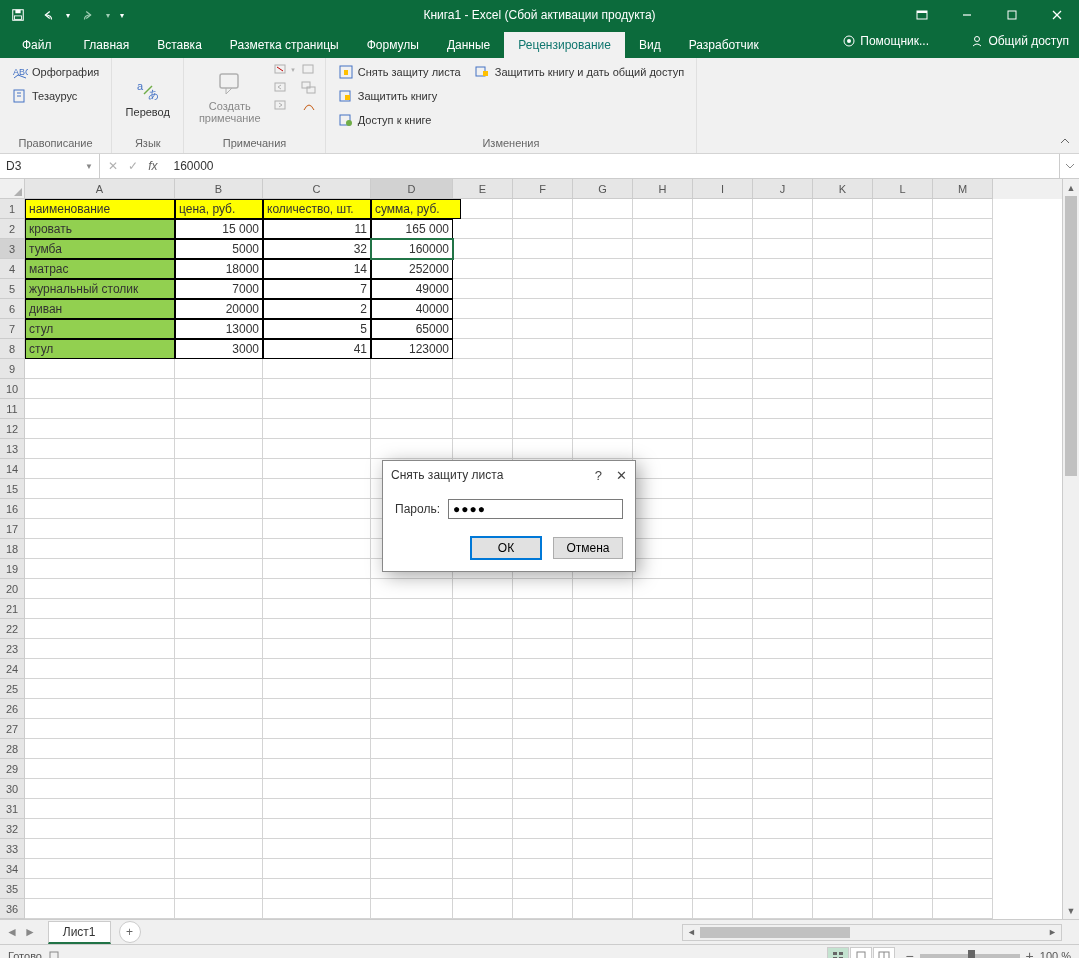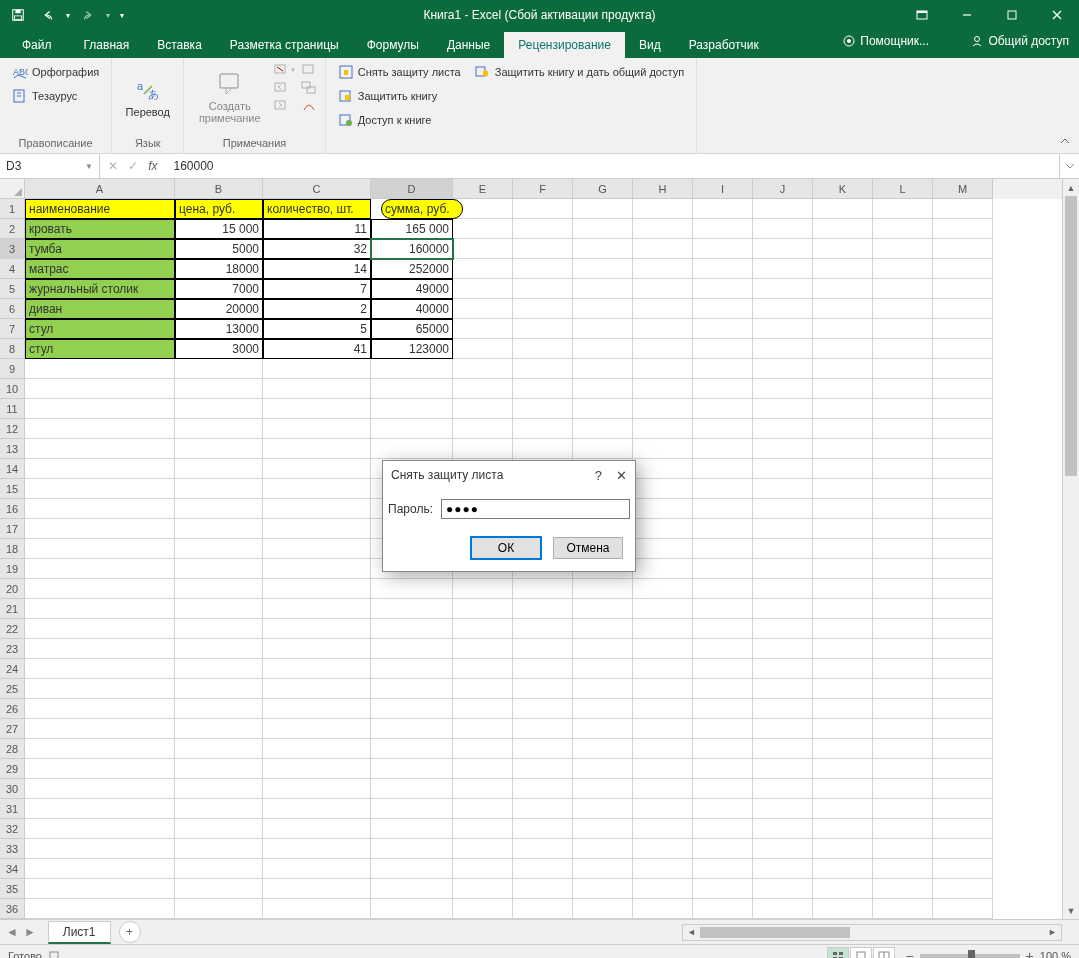--- a/index.html
+++ b/index.html
@@ -68,21 +68,21 @@
 .view-btns { display:flex; gap:1px; }
 .view-btn { width:22px; height:18px; border:1px solid #ccc; background:#fff; display:flex; align-items:center; justify-content:center; }
 .view-btn.active { background:#c4e3d0; }
 .zoom { display:flex; align-items:center; gap:6px; }
 .zoom-slider { width:100px; height:4px; background:#c0c0c0; position:relative; }
 .zoom-slider .handle { position:absolute; left:48%; top:-4px; width:7px; height:12px; background:#666; }
 
 .dialog { position:absolute; left:382px; top:460px; width:254px; background:#fff; border:1px solid #888; box-shadow:4px 4px 18px rgba(0,0,0,0.35); z-index:100; }
 .dlg-title { height:28px; display:flex; align-items:center; justify-content:space-between; padding:0 8px; font-size:12px; }
 .dlg-title .ctrls { display:flex; gap:14px; color:#444; font-size:13px; }
-.dlg-body { padding:10px 5px; display:flex; align-items:center; gap:8px; font-size:12px; }
+.dlg-body { padding:10px 12px; display:flex; align-items:center; gap:8px; font-size:12px; }
 .dlg-body input { flex:1; border:1px solid #7a7a7a; height:20px; padding:0 4px; font-size:12px; letter-spacing:1px; }
 .dlg-buttons { padding:8px 12px 12px 12px; display:flex; justify-content:flex-end; gap:12px; }
 .dlg-buttons button { width:70px; height:22px; border:1px solid #adadad; background:#e1e1e1; font-size:12px; }
 .dlg-buttons button.primary { border:1px solid #0078d7; outline:1px solid #0078d7; }
 svg { display:block; }
 </style>
 </head>
 <body>
 
 <div class="titlebar">
@@ -290,20 +290,21 @@
           <span class="small-icon">
               <svg width="16" height="16">
                 <rect x="1" y="3" width="9" height="9" fill="none" stroke="#4472c4"></rect>
                 <rect x="8" y="7" width="5" height="5" fill="#ffc000"></rect>
               </svg>
             </span>
           <span>Защитить книгу и дать общий доступ</span>
         </div>
       </div>
     </div>
+    <div class="rgroup-label">Изменения</div>
   </div>
   <div class="collapse-btn">
     <svg width="10" height="10">
         <path d="M1 7 L5 3 L9 7" fill="none" stroke="#666"></path>
       </svg>
   </div>
 </div>
 
 <div class="namebox-bar">
   <div class="namebox">
@@ -817,21 +818,21 @@
           <div class="cell " style="left: 548px; top: 700px; width: 60px;"></div>
           <div class="cell " style="left: 608px; top: 700px; width: 60px;"></div>
           <div class="cell " style="left: 668px; top: 700px; width: 60px;"></div>
           <div class="cell " style="left: 728px; top: 700px; width: 60px;"></div>
           <div class="cell " style="left: 788px; top: 700px; width: 60px;"></div>
           <div class="cell " style="left: 848px; top: 700px; width: 60px;"></div>
           <div class="cell " style="left: 908px; top: 700px; width: 60px;"></div>
           <div class="cell hdr-yellow" style="left: 0px; top: 0px; width: 150px; justify-content: flex-start;">наименование</div>
           <div class="cell hdr-yellow" style="left: 150px; top: 0px; width: 88px; justify-content: flex-start;">цена, руб.</div>
           <div class="cell hdr-yellow" style="left: 238px; top: 0px; width: 108px; justify-content: flex-start;">количество, шт.</div>
-          <div class="cell hdr-yellow" style="left: 356px; top: 0px; width: 82px; justify-content: flex-start; border-radius: 10px;">сумма, руб.</div>
+          <div class="cell hdr-yellow" style="left: 346px; top: 0px; width: 90px; justify-content: flex-start;">сумма, руб.</div>
           <div class="cell green" style="left: 0px; top: 20px; width: 150px; justify-content: flex-start;">кровать</div>
           <div class="cell valb" style="left: 150px; top: 20px; width: 88px; justify-content: flex-end;">15 000</div>
           <div class="cell valb" style="left: 238px; top: 20px; width: 108px; justify-content: flex-end;">11</div>
           <div class="cell valb" style="left: 346px; top: 20px; width: 82px; justify-content: flex-end;">165 000</div>
           <div class="cell green" style="left: 0px; top: 40px; width: 150px; justify-content: flex-start;">тумба</div>
           <div class="cell valb" style="left: 150px; top: 40px; width: 88px; justify-content: flex-end;">5000</div>
           <div class="cell valb" style="left: 238px; top: 40px; width: 108px; justify-content: flex-end;">32</div>
           <div class="cell valb active" style="left: 346px; top: 40px; width: 82px; justify-content: flex-end;">160000</div>
           <div class="cell green" style="left: 0px; top: 60px; width: 150px; justify-content: flex-start;">матрас</div>
           <div class="cell valb" style="left: 150px; top: 60px; width: 88px; justify-content: flex-end;">18000</div>

